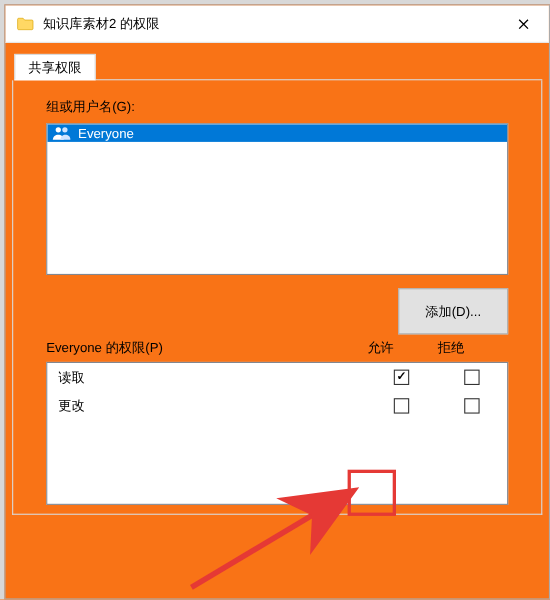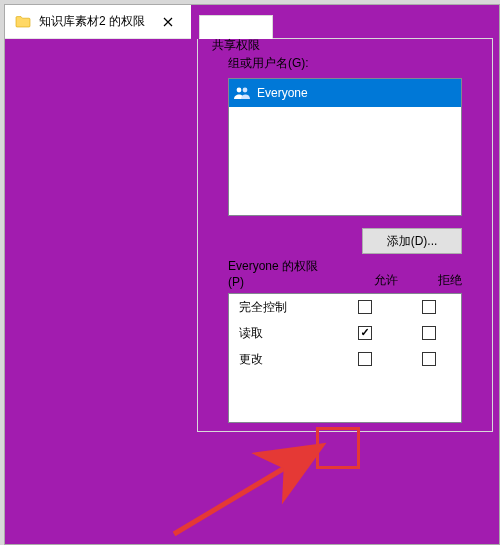--- a/index.html
+++ b/index.html
@@ -1,61 +1,61 @@
 <!DOCTYPE html>
 <html><head>
 <meta charset="utf-8">
 <style>
   * { box-sizing: border-box; margin: 0; padding: 0; font-family: "Microsoft YaHei", "Segoe UI", Tahoma, sans-serif; }
   body { background: #d8d8d8; width: 500px; height: 545px; position: relative; overflow: hidden; }
   .window {
     position: absolute; left: 4px; top: 4px; right: 0; bottom: 0;
-    background: #a21caf; border: 1px solid #aaa; display: flex; flex-direction: row;
+    background: #f97316; border: 1px solid #aaa; display: flex; flex-direction: column;
   }
   .titlebar {
     height: 34px; background: #fff; display: flex; align-items: center;
     padding: 0 0 0 10px; border-bottom: 1px solid #e5e5e5; position: relative;
   }
   .titlebar .icon { width: 16px; height: 16px; display: inline-flex; align-items: center; justify-content: center; margin-right: 8px; }
   .titlebar .title { font-size: 12px; color: #000; flex: 1; }
   .titlebar .close {
     width: 46px; height: 30px; display: flex; align-items: center; justify-content: center;
     font-size: 14px; color: #222; cursor: default;
   }
   .client { flex: 1; padding: 10px 6px 0 6px; }
   .tab-strip { display: flex; height: 24px; position: relative; }
   .tab {
     border: 1px solid #d9d9d9; border-bottom: 1px solid #fff;
-    background: #fff; font-size: 12px; padding: 21px 12px 0;
+    background: #fff; font-size: 12px; padding: 3px 12px 0;
     position: relative; z-index: 2; margin-left: 2px; text-align: center;
   }
   .tab-rest {
     flex: 1; border-bottom: 1px solid #d9d9d9; position: relative; top: 0;
   }
   .tab-body {
     border: 1px solid #d9d9d9; border-top: none; padding: 16px 30px 8px;
   }
   .section-label { font-size: 12px; color: #000; margin-bottom: 6px; }
   .listbox {
     border: 1px solid #828790; height: 138px; background: #fff; overflow: auto;
   }
   .listrow {
-    display: flex; align-items: center; height: 28px; font-size: 12px;
+    display: flex; align-items: center; height: 16px; font-size: 12px;
     padding: 0 4px; background: #0078d7; color: #fff; gap: 4px;
   }
   .listrow .group-icon { width: 20px; height: 16px; display: inline-flex; align-items: center; justify-content: center; }
   .btn-row { display: flex; justify-content: flex-end; gap: 8px; margin-top: 12px; }
   .btn {
-    min-width: 100px; height: 26px; background: #e1e1e1; border: 1px solid #adadad;
+    min-width: 100px; height: 42px; background: #e1e1e1; border: 1px solid #adadad;
     font-size: 12px; display: flex; align-items: center; justify-content: center;
     cursor: default;
   }
   .perm-head { display: flex; font-size: 12px; margin-top: 4px; align-items: flex-end; }
   .perm-head .name { flex: 1; }
-  .perm-head .col { width: 64px; text-align: right; }
+  .perm-head .col { width: 64px; text-align: left; }
   .perm-table {
     border: 1px solid #828790; margin-top: 4px; background: #fff;
     display: flex; flex-direction: column; height: 130px;
   }
   .perm-row {
     display: flex; align-items: center; height: 26px; font-size: 12px;
   }
   .perm-row .pname { flex: 1; padding-left: 10px; }
   .perm-row .pcell { width: 64px; display: flex; justify-content: center; }
   .cb {
@@ -117,29 +117,20 @@
       </div>
 
       <div class="perm-head">
         <div class="name">Everyone 的权限(P)</div>
         <div class="col">允许</div>
         <div class="col">拒绝</div>
       </div>
 
       <div class="perm-table">
         <div class="perm-row">
-          <div class="pname">完全控制</div>
-          <div class="pcell">
-              <span class="cb"></span>
-            </div>
-          <div class="pcell">
-              <span class="cb"></span>
-            </div>
-        </div>
-        <div class="perm-row">
           <div class="pname">读取</div>
           <div class="pcell">
               <span class="cb checked"></span>
             </div>
           <div class="pcell">
               <span class="cb"></span>
             </div>
         </div>
         <div class="perm-row">
           <div class="pname">更改</div>

